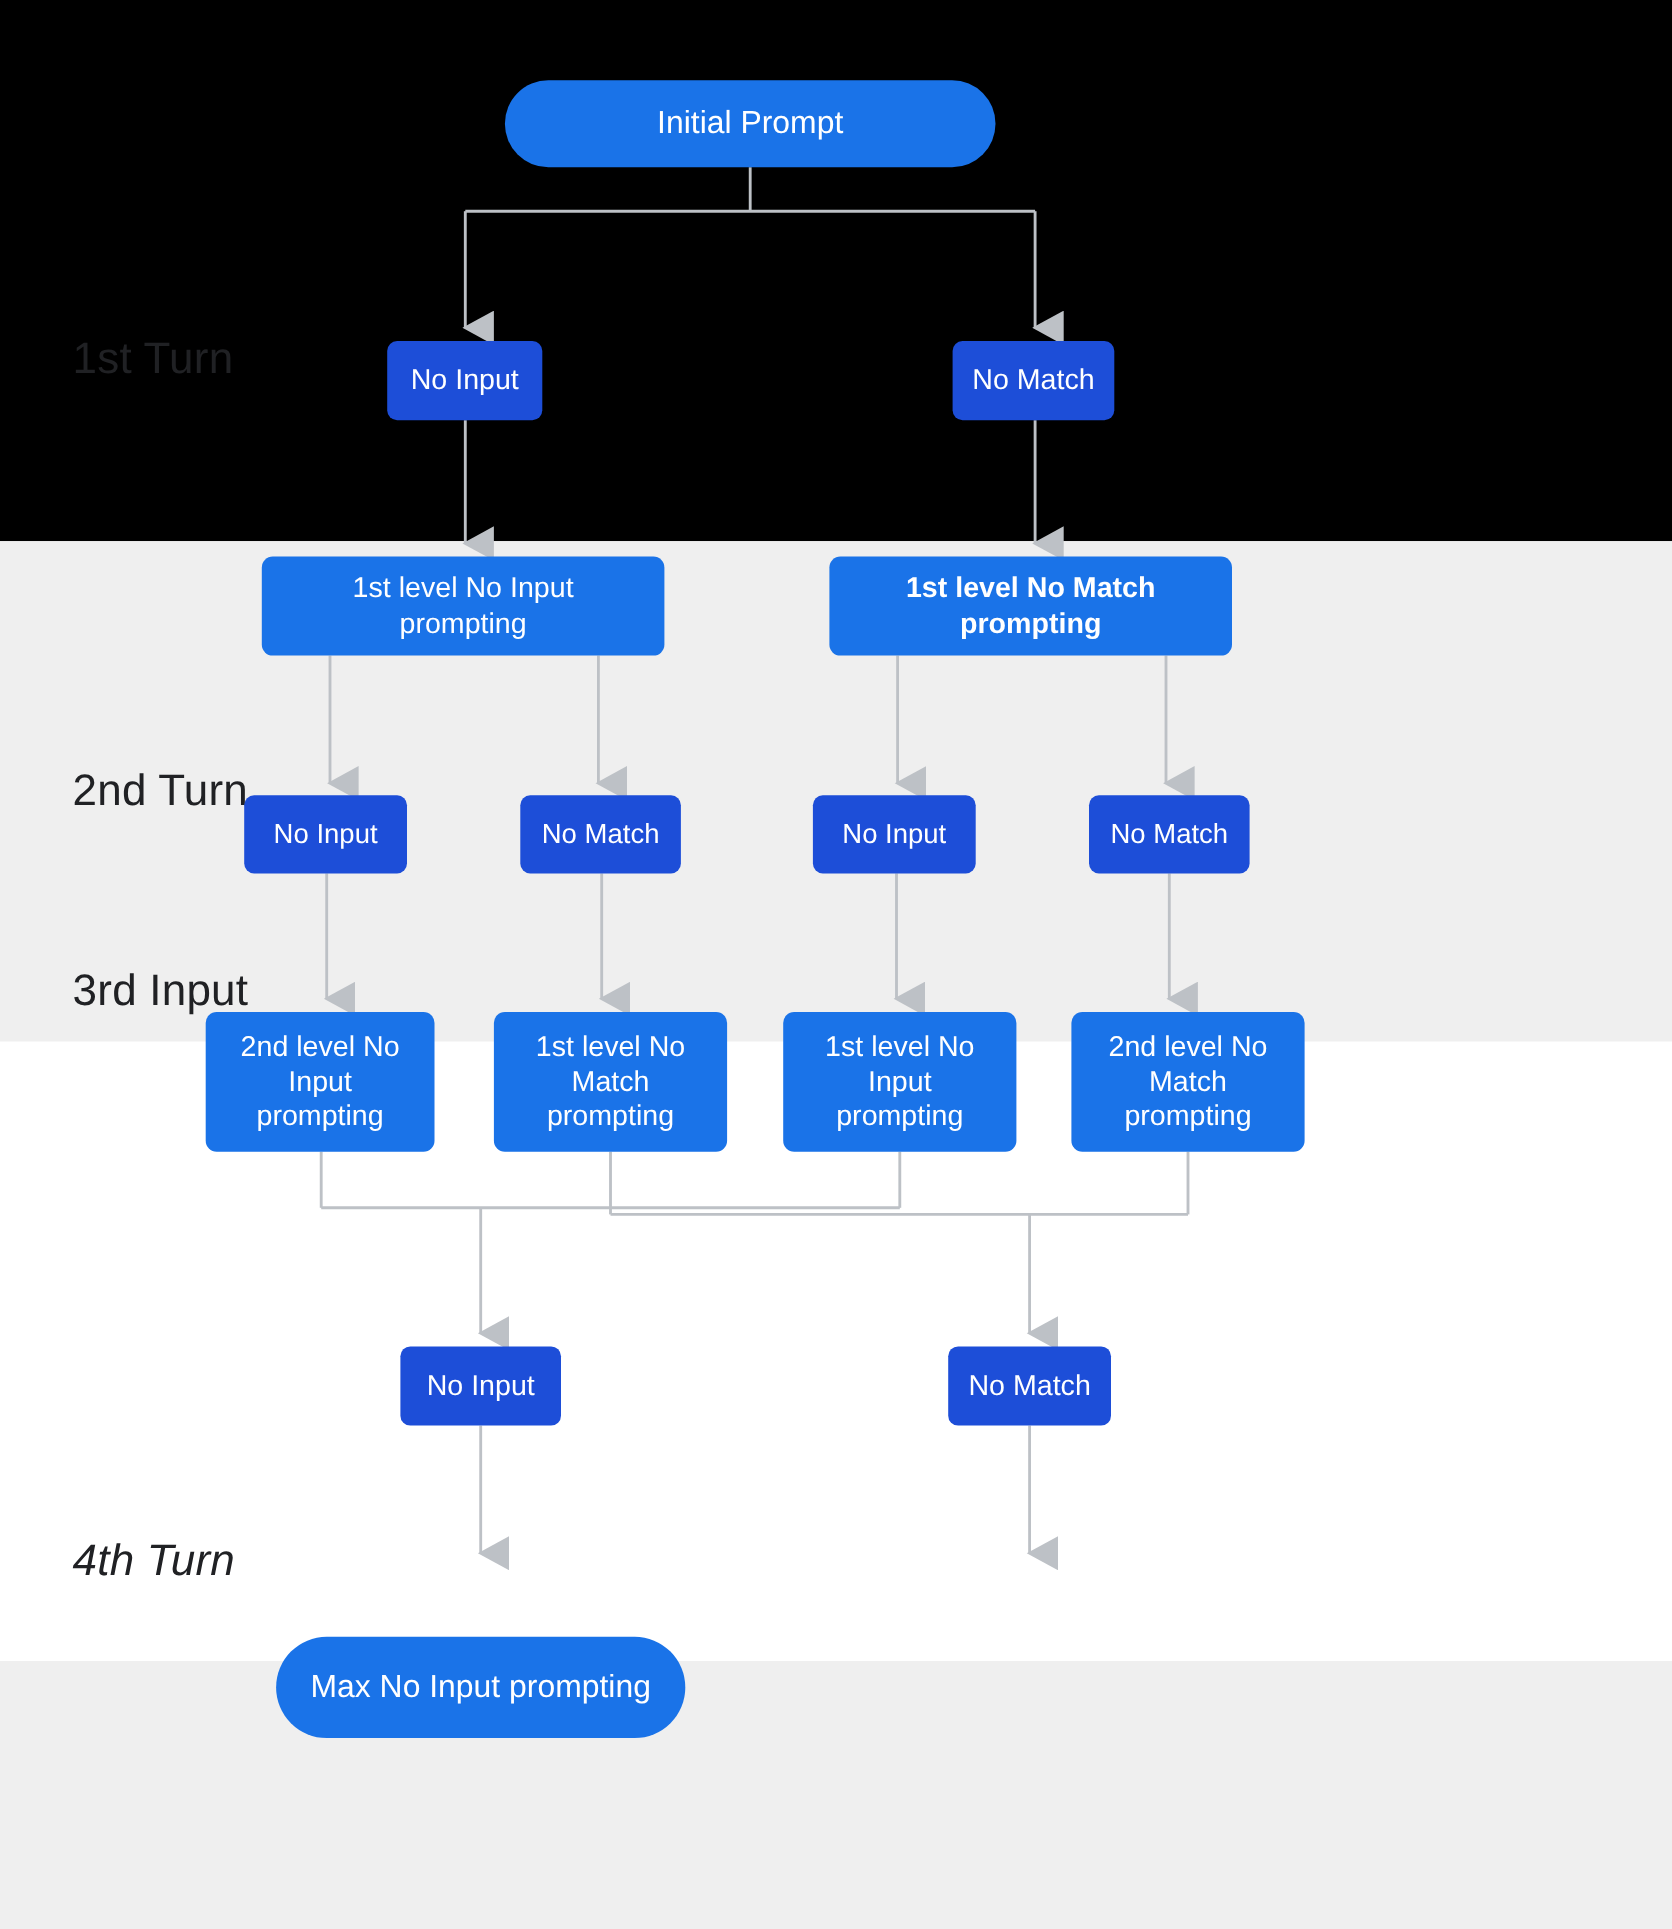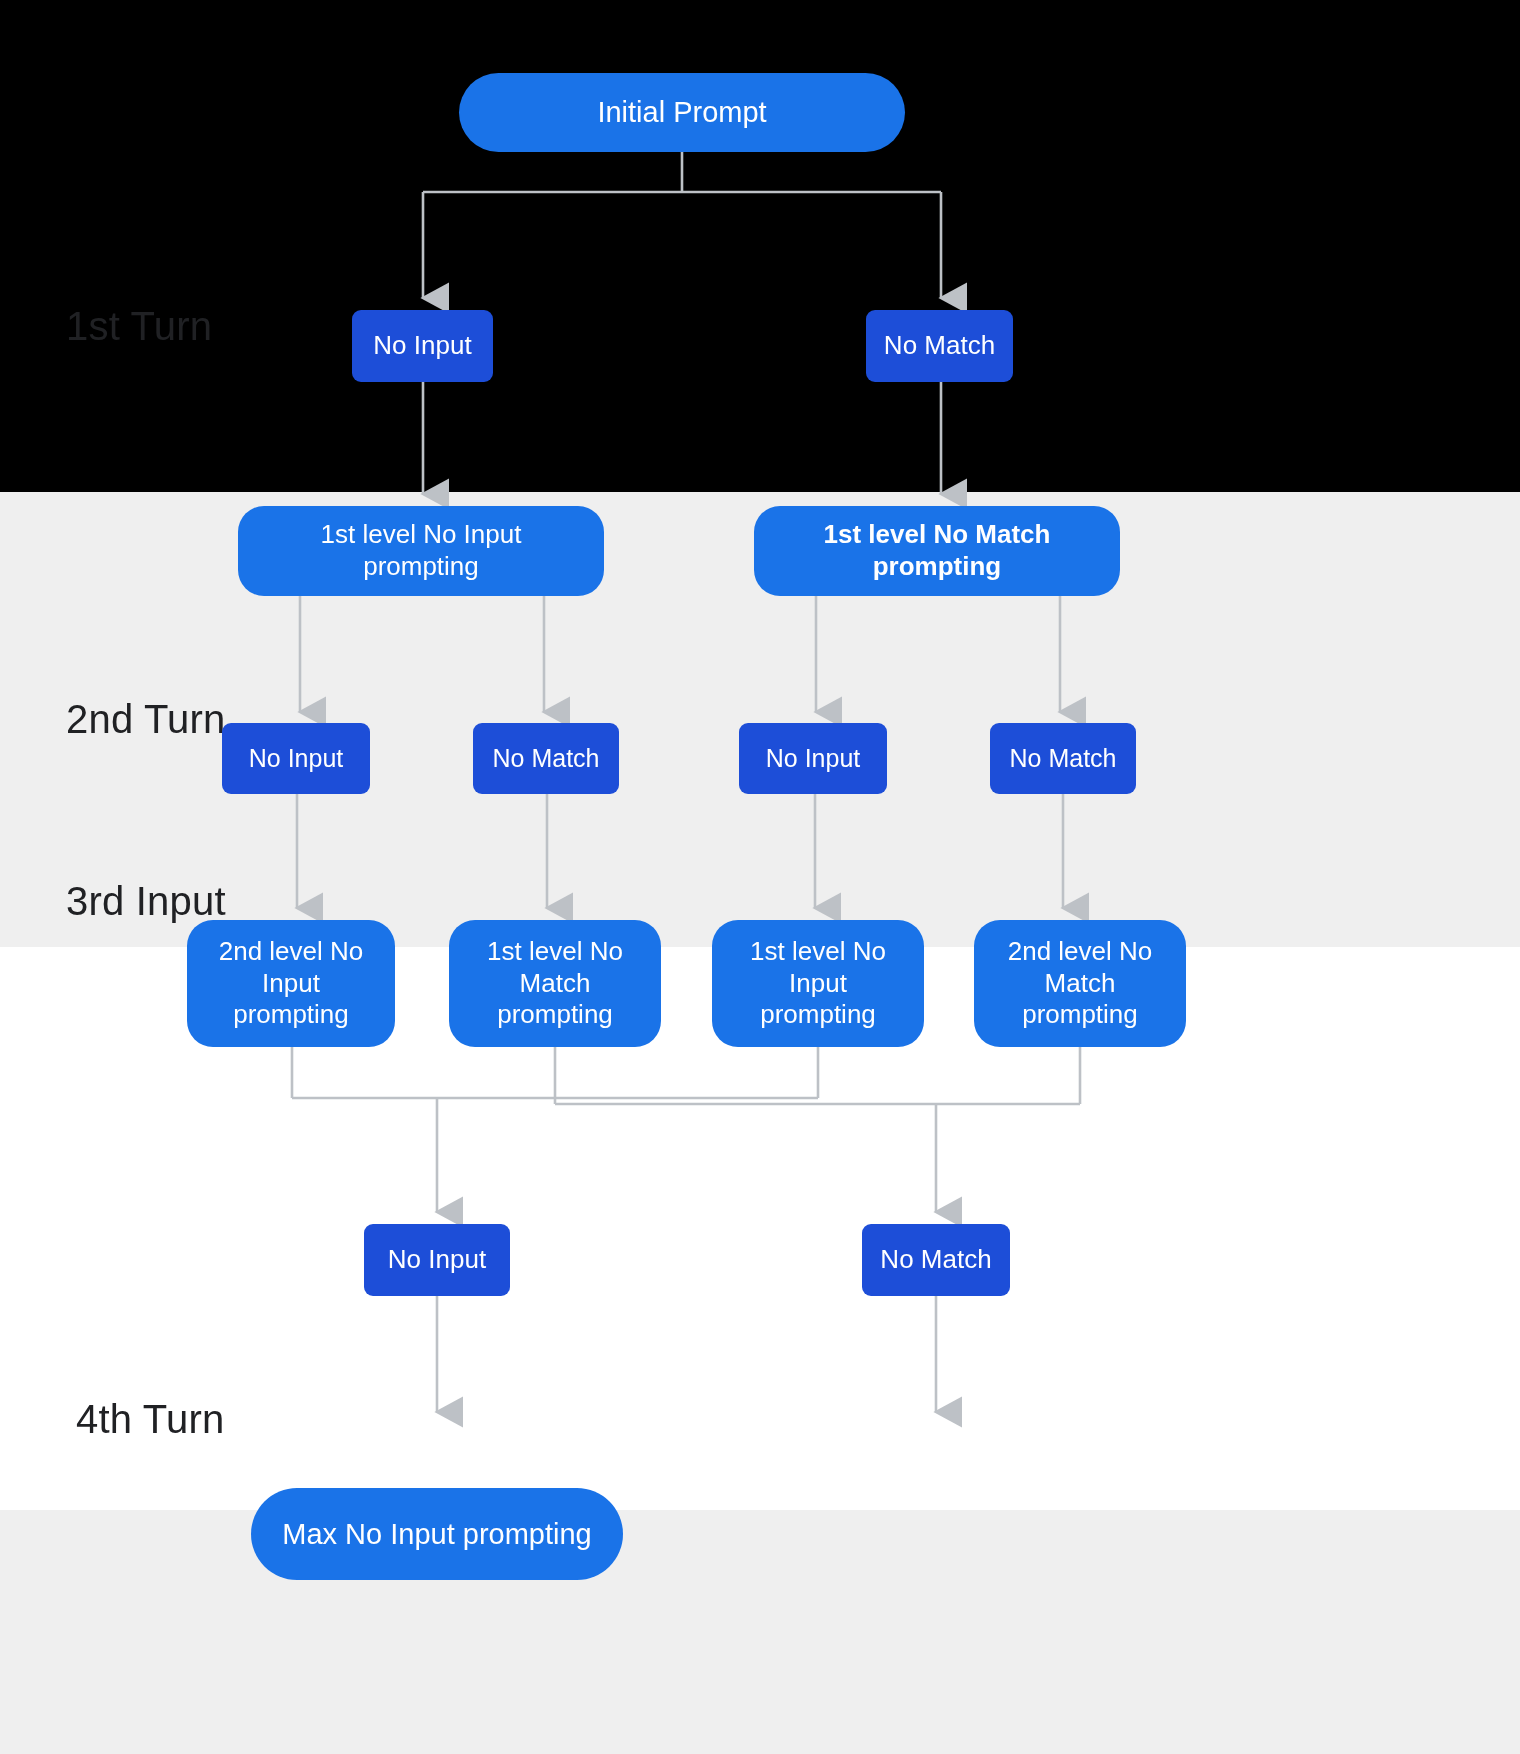--- a/index.html
+++ b/index.html
@@ -35,21 +35,21 @@
     position: absolute;
     font-size: 40px;
     letter-spacing: 0.2px;
     color: #202124;
     white-space: nowrap;
     line-height: 1;
   }
   .turn-1 { left: 66px;  top: 306px; }
   .turn-2 { left: 66px;  top: 683px; margin-top: 16px; }
   .turn-3 { left: 66px;  top: 881px; }
-  .turn-4 { left: 76px;  top: 1399px; }
+  .turn-4 { left: 66px;  top: 1399px; font-style: italic; }
 
   
   #wires {
     position: absolute;
     left: 0;
     top: 0;
     width: 1520px;
     height: 1754px;
     pointer-events: none;
   }
@@ -62,21 +62,21 @@
     align-items: center;
     justify-content: center;
     text-align: center;
     color: #ffffff;
     white-space: pre-line;
   }
   .node.blue  { background: #1a73e8; }
   .node.green { background: #1d4ed8; border-radius: 9px; }
 
   .pill   { border-radius: 999px; }
-  .rnd-lg { border-radius: 26px; }
+  .rnd-lg { border-radius: 10px; }
 
   .t24 { font-size: 25px; line-height: 1.22; }
   .t25 { font-size: 26px; line-height: 1.22; }
   .t26 { font-size: 29px; line-height: 1.25; }
 
   
   .n-initial   { left: 459px;  top: 73px;   width: 446px; height: 79px; }
   .n-ni-1      { left: 352px;  top: 310px;  width: 141px; height: 72px; }
   .n-nm-1      { left: 866px;  top: 310px;  width: 147px; height: 72px; }
 

